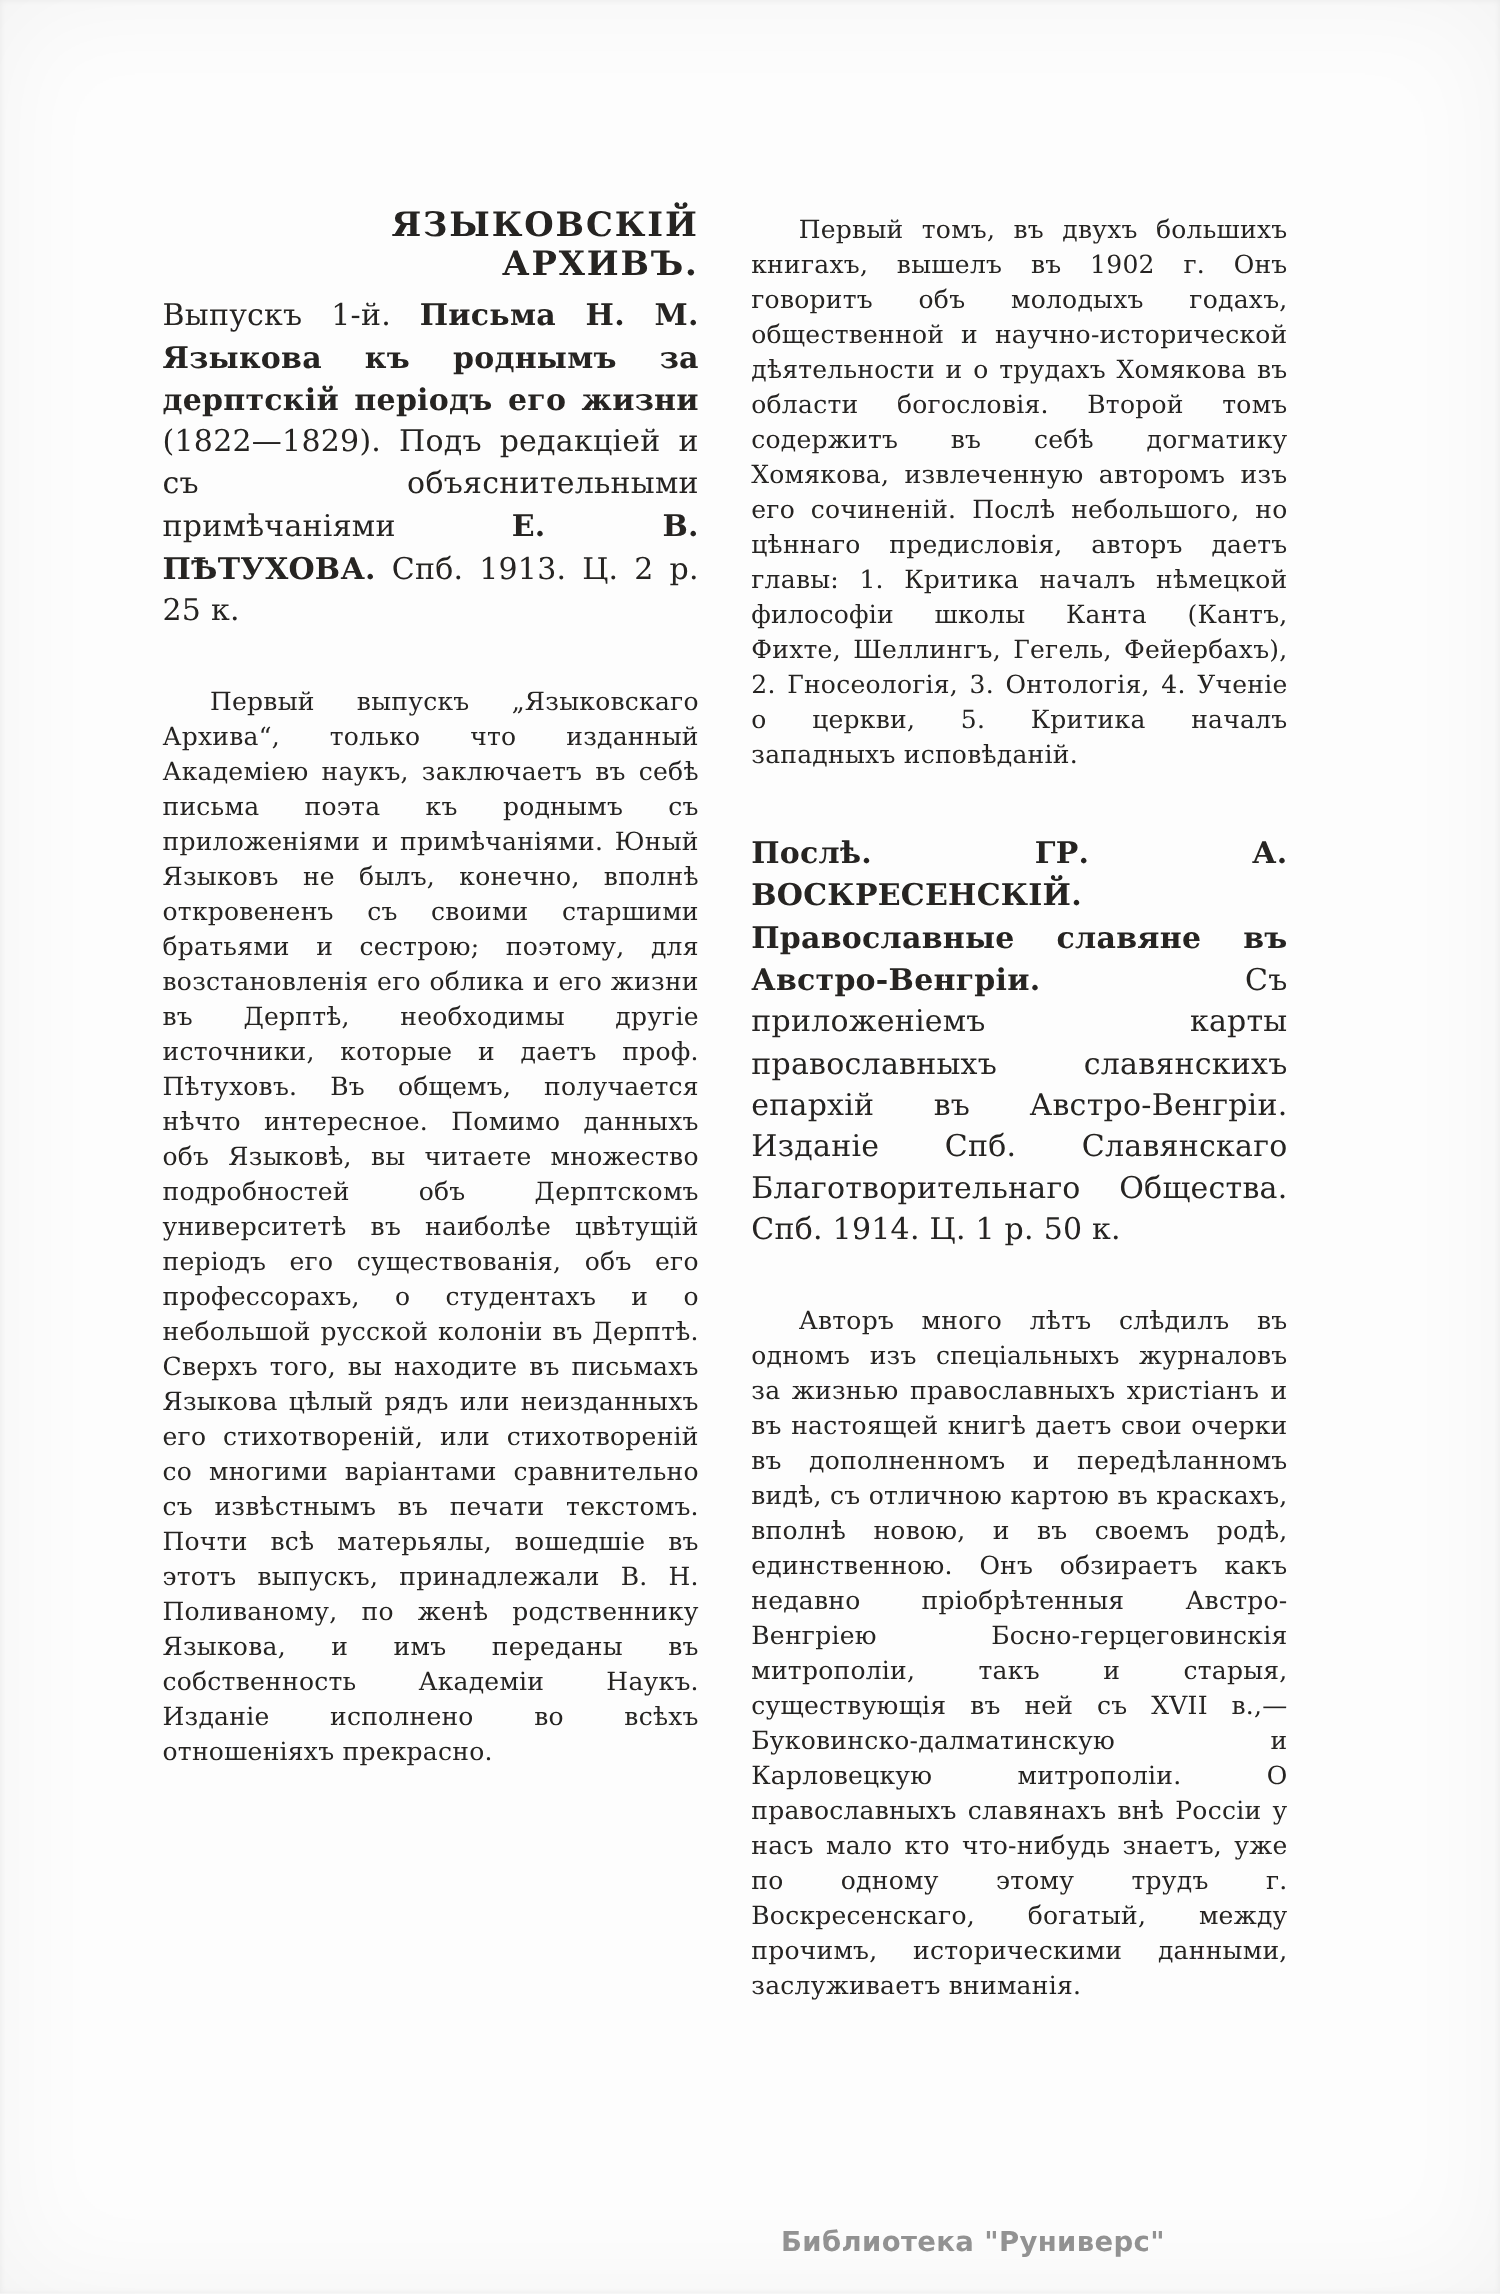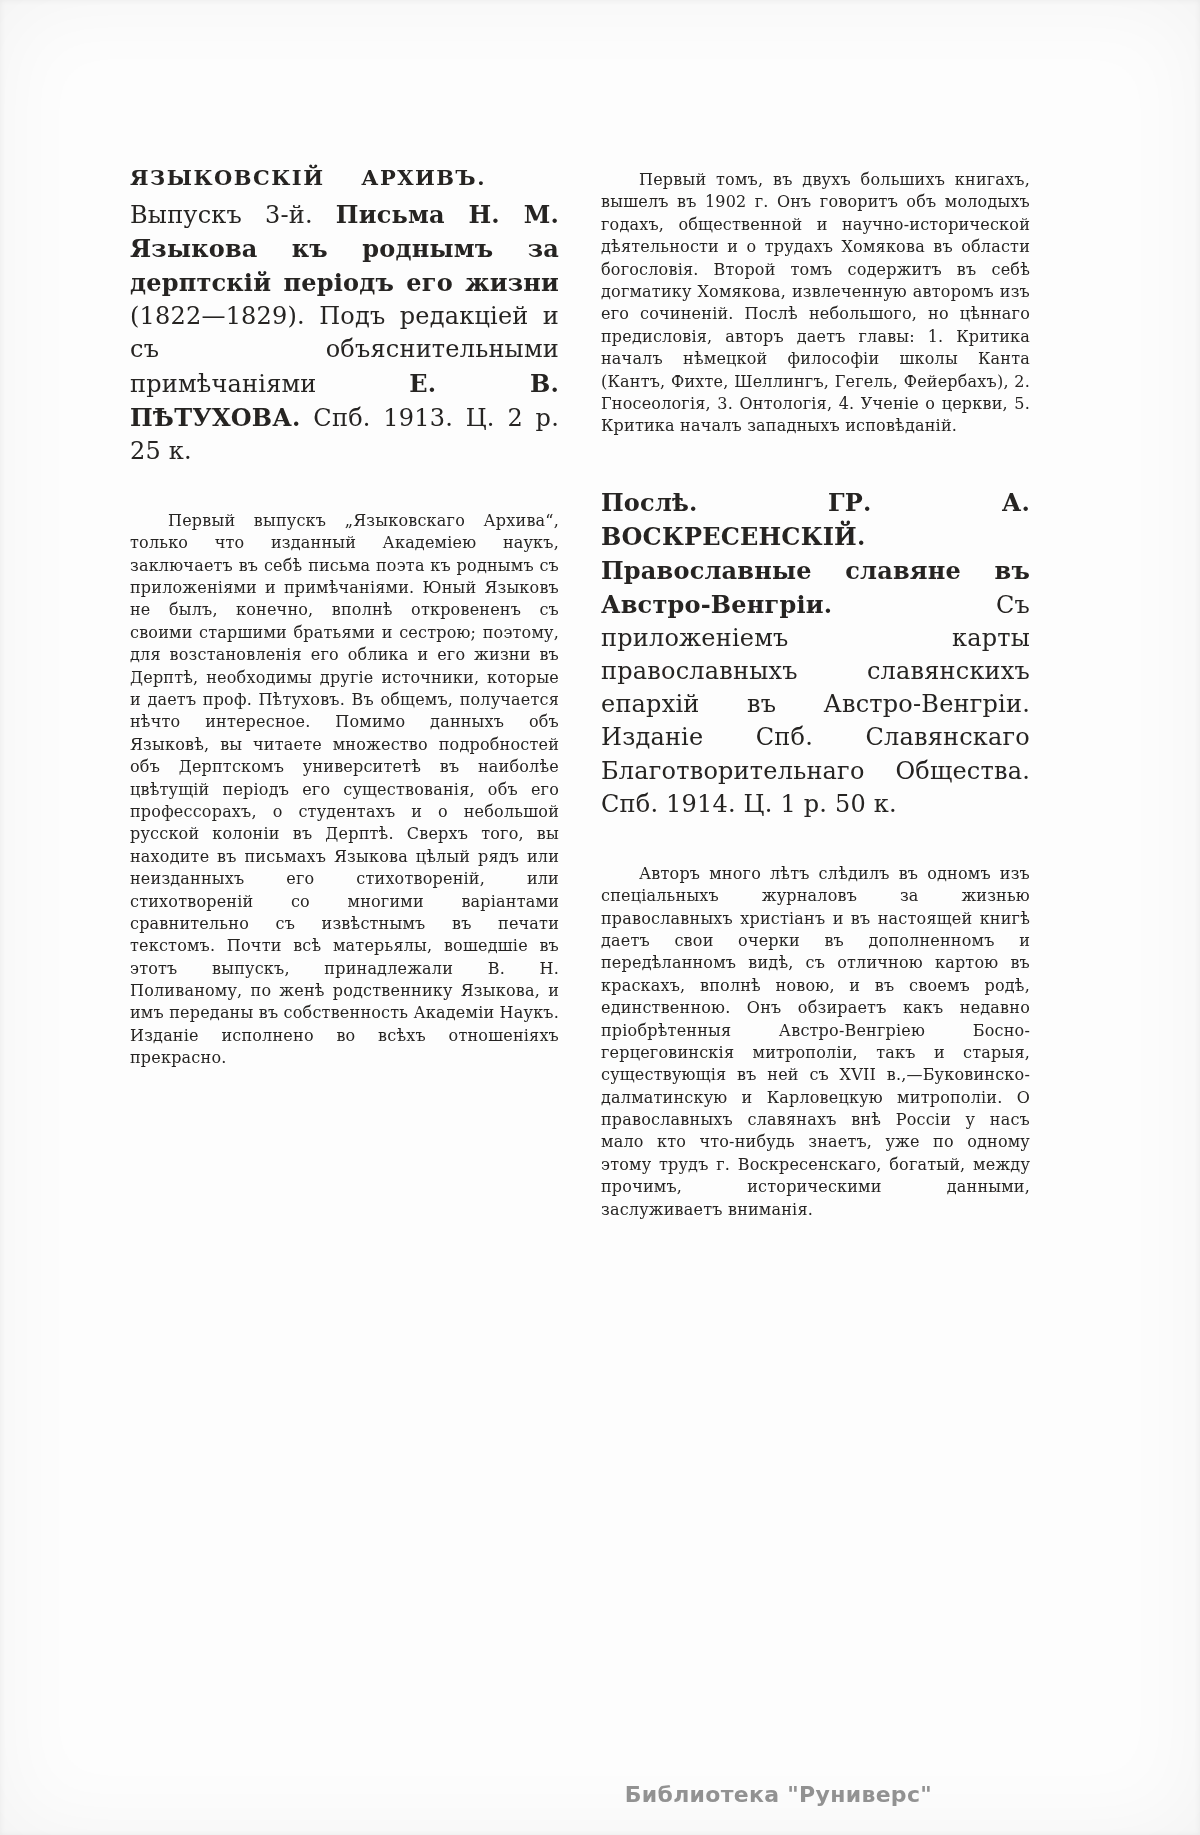--- a/index.html
+++ b/index.html
@@ -18,37 +18,37 @@
   .columns {
     display: flex;
     gap: 42px;
   }
   .col {
     flex: 1;
     min-width: 0;
   }
   .entry-heading {
     margin: 0 0 8px 0;
-    font-size: 21px;
+    font-size: 27px;
     font-weight: bold;
-    text-align: left;
+    text-align: right;
     letter-spacing: 1.5px;
     word-spacing: 28px;
   }
   .biblio {
     margin: 0;
     font-size: 24px;
     line-height: 1.38;
     text-align: justify;
     letter-spacing: 0.2px;
   }
   .biblio b { font-weight: bold; }
   .review {
     margin: 42px 0 0 0;
-    font-size: 16px;
+    font-size: 20px;
     line-height: 1.40;
     text-align: justify;
     text-indent: 38px;
     letter-spacing: 0.2px;
   }
   .review.first { margin-top: 4px; }
   .entry-block { margin-top: 48px; }
   .watermark {
     position: absolute;
     right: 268px;
@@ -64,21 +64,21 @@
 </head>
 <body>
 
 <div class="page">
   <div class="columns">
 
     <div class="col">
 
       <h2 class="entry-heading">ЯЗЫКОВСКІЙ АРХИВЪ.</h2>
 
-      <p class="biblio"><span>Выпускъ 3-й. </span><b>Письма Н. М. Языкова къ роднымъ за дерптскій періодъ его жизни </b><span>(1822—1829). Подъ редакціей и съ объяснительными примѣчаніями </span><b>Е. В. ПѢТУХОВА.</b><span> Спб. 1913. Ц. 2 р. 25 к.</span></p>
+      <p class="biblio"><span>Выпускъ 1-й. </span><b>Письма Н. М. Языкова къ роднымъ за дерптскій періодъ его жизни </b><span>(1822—1829). Подъ редакціей и съ объяснительными примѣчаніями </span><b>Е. В. ПѢТУХОВА.</b><span> Спб. 1913. Ц. 2 р. 25 к.</span></p>
 
       <p class="review">Первый выпускъ „Языковскаго Архива“, только что изданный Академіею наукъ, заключаетъ въ себѣ письма поэта къ роднымъ съ приложеніями и примѣчаніями. Юный Языковъ не былъ, конечно, вполнѣ откровененъ съ своими старшими братьями и сестрою; поэтому, для возстановленія его облика и его жизни въ Дерптѣ, необходимы другіе источники, которые и даетъ проф. Пѣтуховъ. Въ общемъ, получается нѣчто интересное. Помимо данныхъ объ Языковѣ, вы читаете множество подробностей объ Дерптскомъ университетѣ въ наиболѣе цвѣтущій періодъ его существованія, объ его профессорахъ, о студентахъ и о небольшой русской колоніи въ Дерптѣ. Сверхъ того, вы находите въ письмахъ Языкова цѣлый рядъ или неизданныхъ его стихотвореній, или стихотвореній со многими варіантами сравнительно съ извѣстнымъ въ печати текстомъ. Почти всѣ матерьялы, вошедшіе въ этотъ выпускъ, принадлежали В. Н. Поливаному, по женѣ родственнику Языкова, и имъ переданы въ собственность Академіи Наукъ. Изданіе исполнено во всѣхъ отношеніяхъ прекрасно.</p>
 
     </div>
 
     <div class="col">
 
       <p class="review first">Первый томъ, въ двухъ большихъ книгахъ, вышелъ въ 1902 г. Онъ говоритъ объ молодыхъ годахъ, общественной и научно-исторической дѣятельности и о трудахъ Хомякова въ области богословія. Второй томъ содержитъ въ себѣ догматику Хомякова, извлеченную авторомъ изъ его сочиненій. Послѣ небольшого, но цѣннаго предисловія, авторъ даетъ главы: 1. Критика началъ нѣмецкой философіи школы Канта (Кантъ, Фихте, Шеллингъ, Гегель, Фейербахъ), 2. Гносеологія, 3. Онтологія, 4. Ученіе о церкви, 5. Критика началъ западныхъ исповѣданій.</p>
 
       <p class="biblio entry-block"><b>Послѣ. ГР. А. ВОСКРЕСЕНСКІЙ. Православные славяне въ Австро-Венгріи. </b><span>Съ приложеніемъ карты православныхъ славянскихъ епархій въ Австро-Венгріи. Изданіе Спб. Славянскаго Благотворительнаго Общества. Спб. 1914. Ц. 1 р. 50 к.</span></p>

